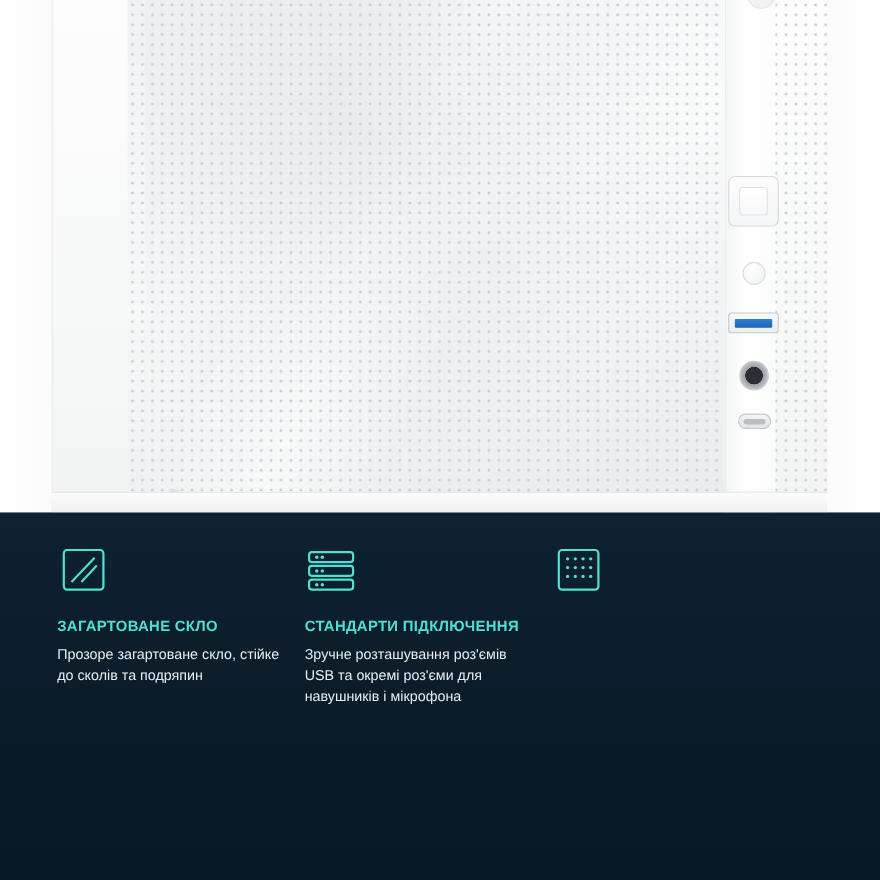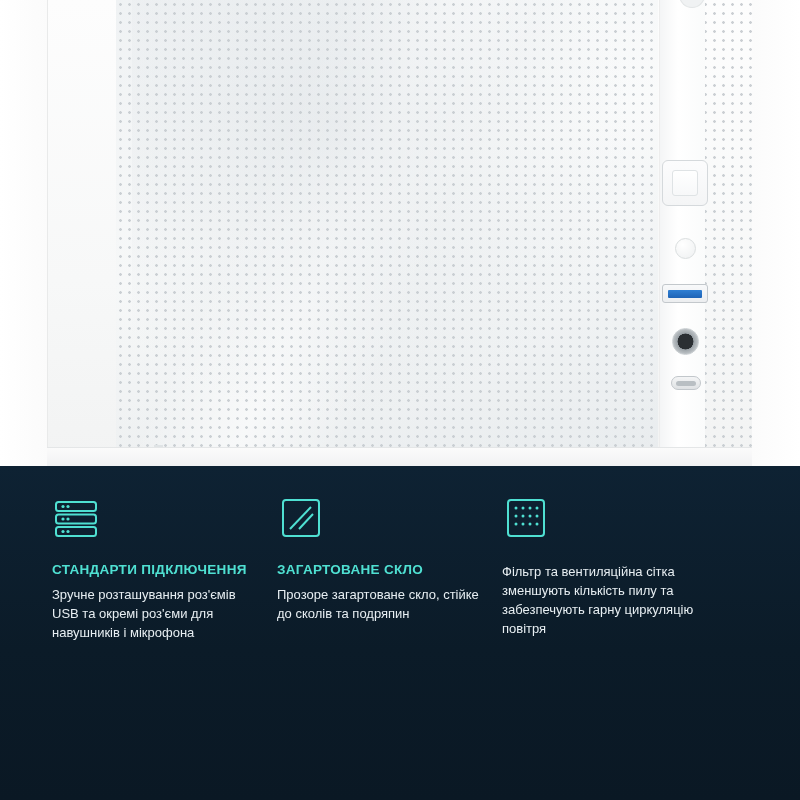--- a/index.html
+++ b/index.html
@@ -174,49 +174,49 @@
           <div class="slot"></div>
         </div>
       </div>
     </div>
     <div class="bottom-strip"></div>
   </div>
 
   <div class="panel">
 
     <div class="features">
+
+      <div class="feature">
+        <div class="f-icon">
+          <svg viewBox="0 0 52 44" width="52" height="44" fill="none" stroke="#4fe0d2" stroke-width="2">
+            <rect x="6" y="4" width="36" height="36" rx="3"></rect>
+            <line x1="13" y1="33" x2="34" y2="11"></line>
+            <line x1="22" y1="33" x2="36" y2="18"></line>
+          </svg>
+        </div>
+        <div class="f-title">ЗАГАРТОВАНЕ СКЛО</div>
+        <div class="f-text">Прозоре загартоване скло, стійке до сколів та подряпин</div>
+      </div>
 
       <div class="feature">
         <div class="f-icon">
           <svg viewBox="0 0 52 44" width="52" height="44" fill="none" stroke="#4fe0d2" stroke-width="2">
             <rect x="4" y="6" width="40" height="9" rx="2.5"></rect>
             <circle cx="11" cy="10.5" r="1.6" fill="#4fe0d2" stroke="none"></circle>
             <circle cx="16" cy="10.5" r="1.6" fill="#4fe0d2" stroke="none"></circle>
             <rect x="4" y="18.5" width="40" height="9" rx="2.5"></rect>
             <circle cx="11" cy="23" r="1.6" fill="#4fe0d2" stroke="none"></circle>
             <circle cx="16" cy="23" r="1.6" fill="#4fe0d2" stroke="none"></circle>
             <rect x="4" y="31" width="40" height="9" rx="2.5"></rect>
             <circle cx="11" cy="35.5" r="1.6" fill="#4fe0d2" stroke="none"></circle>
             <circle cx="16" cy="35.5" r="1.6" fill="#4fe0d2" stroke="none"></circle>
           </svg>
         </div>
         <div class="f-title">СТАНДАРТИ ПІДКЛЮЧЕННЯ</div>
         <div class="f-text">Зручне розташування роз'ємів USB та окремі роз'єми для навушників і мікрофона</div>
-      </div>
-
-      <div class="feature">
-        <div class="f-icon">
-          <svg viewBox="0 0 52 44" width="52" height="44" fill="none" stroke="#4fe0d2" stroke-width="2">
-            <rect x="6" y="4" width="36" height="36" rx="3"></rect>
-            <line x1="13" y1="33" x2="34" y2="11"></line>
-            <line x1="22" y1="33" x2="36" y2="18"></line>
-          </svg>
-        </div>
-        <div class="f-title">ЗАГАРТОВАНЕ СКЛО</div>
-        <div class="f-text">Прозоре загартоване скло, стійке до сколів та подряпин</div>
       </div>
 
       <div class="feature">
         <div class="f-icon">
           <svg viewBox="0 0 52 44" width="52" height="44" fill="none" stroke="#4fe0d2" stroke-width="2">
             <rect x="6" y="4" width="36" height="36" rx="3"></rect>
             <g fill="#4fe0d2" stroke="none">
               <circle cx="14" cy="12" r="1.5"></circle>
                 <circle cx="21" cy="12" r="1.5"></circle>
                 <circle cx="28" cy="12" r="1.5"></circle>
@@ -225,20 +225,19 @@
                 <circle cx="21" cy="20" r="1.5"></circle>
                 <circle cx="28" cy="20" r="1.5"></circle>
                 <circle cx="35" cy="20" r="1.5"></circle>
               <circle cx="14" cy="28" r="1.5"></circle>
                 <circle cx="21" cy="28" r="1.5"></circle>
                 <circle cx="28" cy="28" r="1.5"></circle>
                 <circle cx="35" cy="28" r="1.5"></circle>
             </g>
           </svg>
         </div>
-        <div class="f-text">Фільтр та вентиляційна сітка зменшують кількість пилу та забезпечують гарну циркуляцію повітря</div>
       </div>
 
     </div>
 
   </div>
 
 </div>
 
 </body></html>

